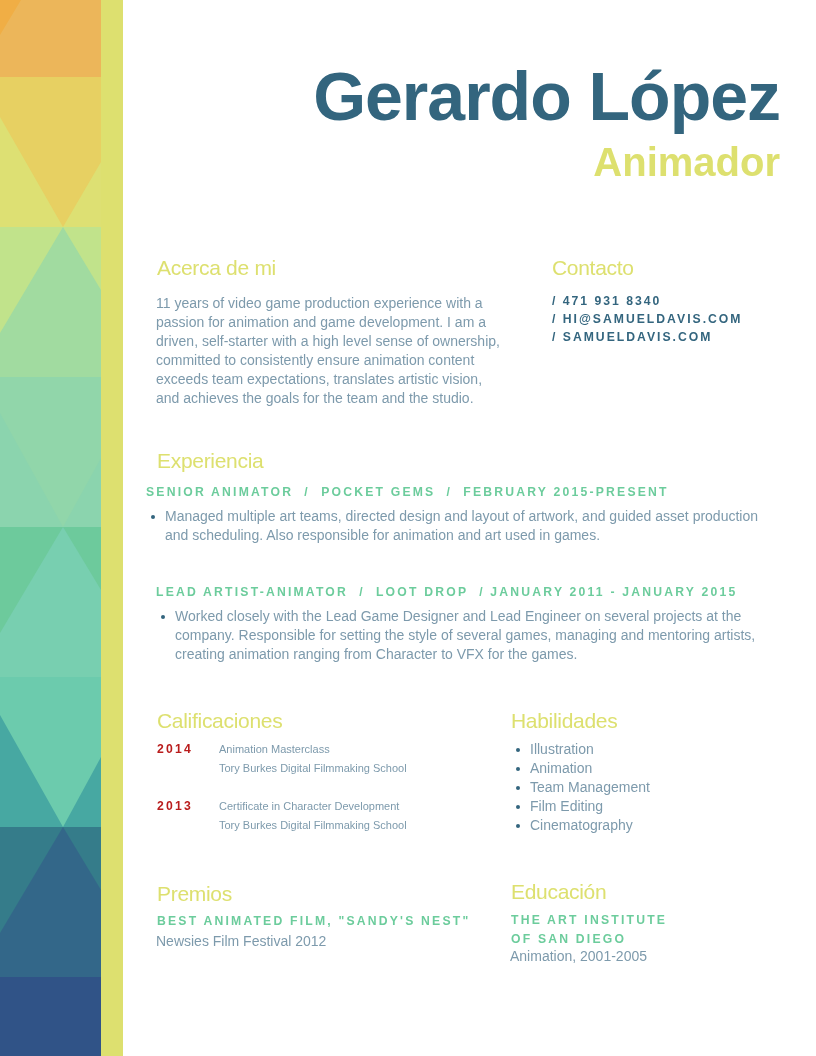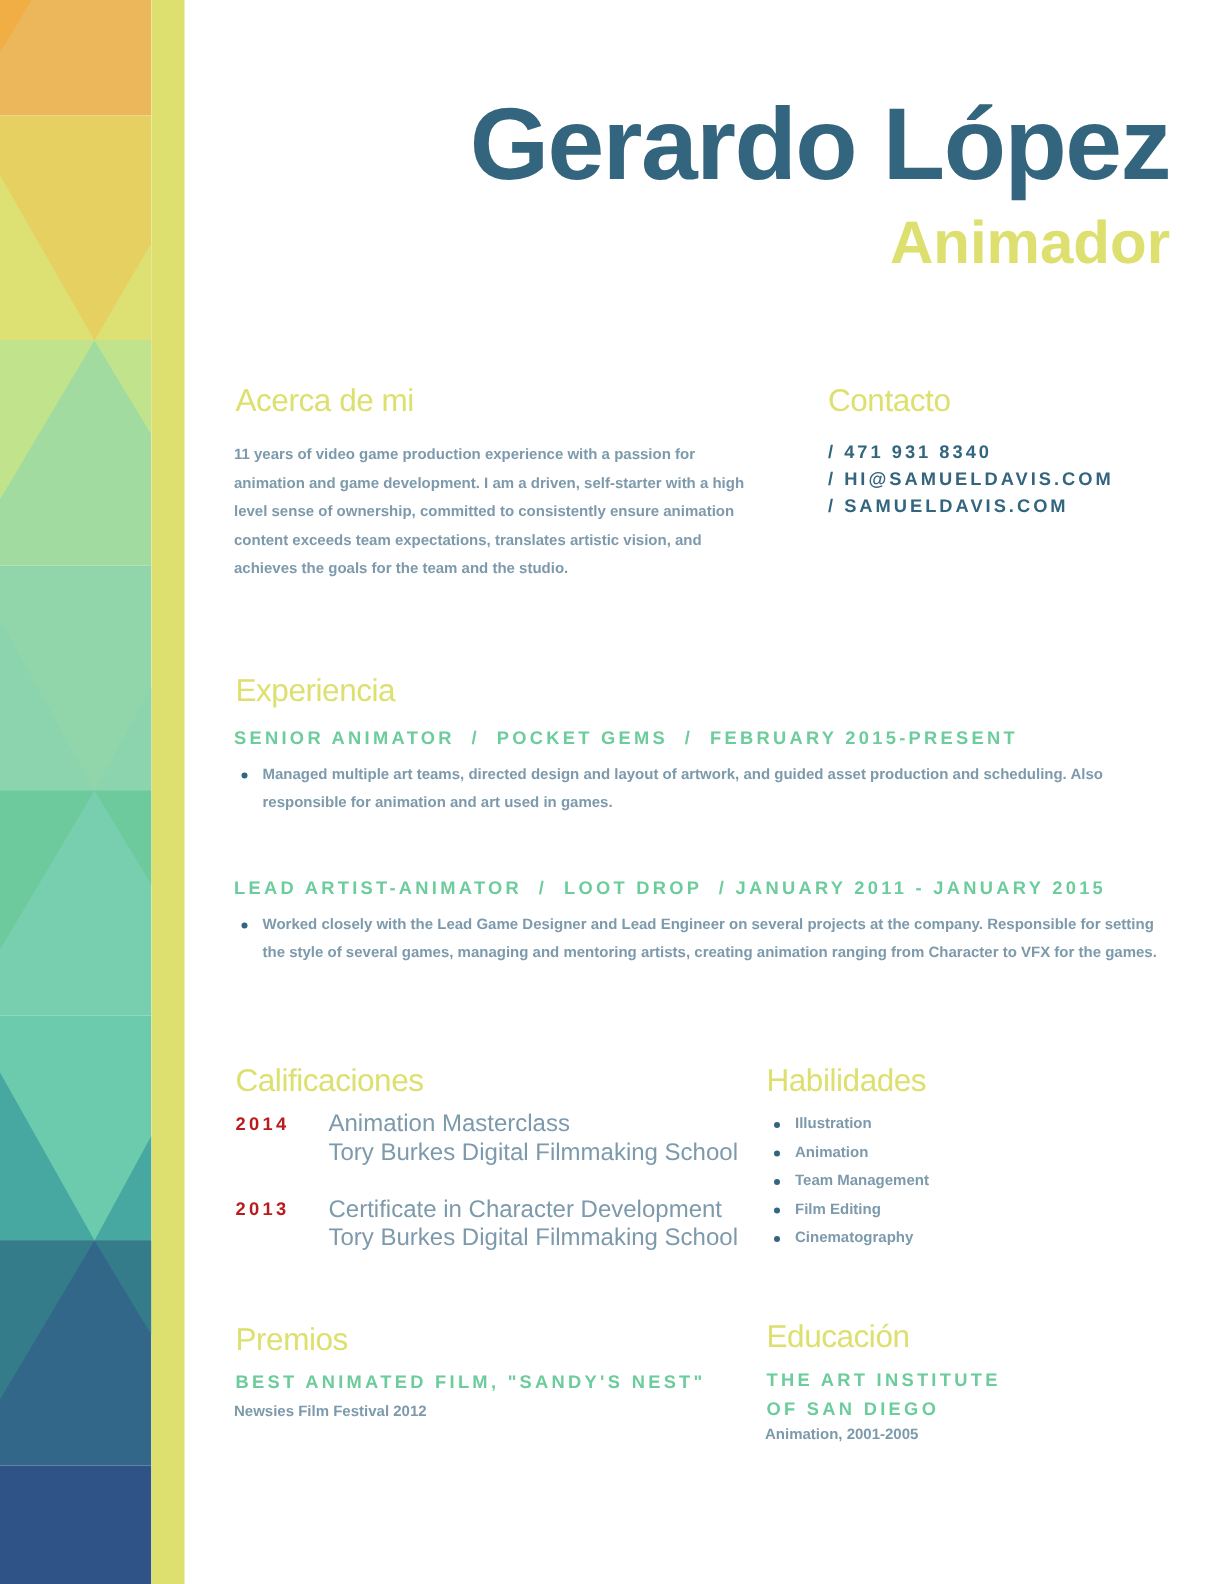--- a/index.html
+++ b/index.html
@@ -7,31 +7,31 @@
   body { position: relative; font-family: "Liberation Sans", "DejaVu Sans", sans-serif; }
 
   .sidebar { position: absolute; left: 0; top: 0; width: 101px; height: 1056px; overflow: hidden; }
   .sidebar svg { display: block; }
   .strip { position: absolute; left: 101px; top: 0; width: 22px; height: 1056px; background: #dde06f; }
 
   .name { position: absolute; right: 36px; top: 62px; font-size: 68px; font-weight: 700; color: #33657e; letter-spacing: -1px; line-height: 1; white-space: nowrap; }
   .role { position: absolute; right: 36px; top: 142px; font-size: 40px; font-weight: 700; color: #dde06f; line-height: 1; white-space: nowrap; margin-left: 48px; }
 
   .h { position: absolute; font-size: 21px; font-weight: 400; color: #dde06f; line-height: 1; letter-spacing: -0.3px; white-space: nowrap; }
-  .body-text { position: absolute; font-size: 10px; color: #7d9aac; line-height: 19px; font-weight: bold; }
+  .body-text { position: absolute; font-size: 14px; color: #7d9aac; line-height: 19px; }
   .caps-teal { font-size: 12.2px; font-weight: 700; color: #6ccc9c; letter-spacing: 2.2px; text-transform: uppercase; white-space: nowrap; }
   .caps-navy { font-size: 12.2px; font-weight: 700; color: #33657e; letter-spacing: 2px; white-space: nowrap; line-height: 18px; }
 
   ul.bul { list-style: none; }
   ul.bul li { position: relative; padding-left: 19px; }
   ul.bul li::before { content: ""; position: absolute; left: 5px; top: 8px; width: 4px; height: 4px; border-radius: 50%; background: #33657e; }
 
   .qual-row { display: flex; }
   .qual-year { width: 62px; font-size: 12.2px; font-weight: 700; color: #b91c1c; letter-spacing: 2.2px; line-height: 19px; }
-  .qual-lines { font-size: 16px; color: #7d9aac; line-height: 19px; }
+  .qual-lines { font-size: 11px; color: #7d9aac; line-height: 19px; }
 </style>
 </head>
 <body>
 
 <div class="sidebar">
   <svg width="101" height="1056" viewBox="0 0 101 1056">
 
     <rect x="0" y="0" width="101" height="77" fill="#ecb65a"></rect>
     <polygon points="0,0 21,0 0,35" fill="#f0ae45"></polygon>
 
@@ -71,21 +71,21 @@
 <p class="body-text" style="left:156px; top:294px; width:352px;">11 years of video game production experience with a passion for animation and game development. I am a driven, self-starter with a high level sense of ownership, committed to consistently ensure animation content exceeds team expectations, translates artistic vision, and achieves the goals for the team and the studio.</p>
 
 <h2 class="h" style="left:552px; top:257px;">Contacto</h2>
 <div style="position:absolute; left:552px; top:292px;">
   <div class="caps-navy">/ 471 931 8340</div>
   <div class="caps-navy">/ HI@SAMUELDAVIS.COM</div>
   <div class="caps-navy">/ SAMUELDAVIS.COM</div>
 </div>
 
 <h2 class="h" style="left:157px; top:450px;">Experiencia</h2>
-<div style="position:absolute; left:156px; top:485px; width:630px;">
+<div style="position:absolute; left:146px; top:485px; width:630px;">
   <div class="caps-teal" style="white-space:pre;">SENIOR ANIMATOR  /  POCKET GEMS  /  FEBRUARY 2015-PRESENT</div>
   <ul class="bul body-text" style="position:static; margin-top:8px;">
     <li>Managed multiple art teams, directed design and layout of artwork, and guided asset production and scheduling. Also responsible for animation and art used in games.</li>
   </ul>
 </div>
 <div style="position:absolute; left:156px; top:585px; width:630px;">
   <div class="caps-teal" style="white-space:pre;">LEAD ARTIST-ANIMATOR  /  LOOT DROP  / JANUARY 2011 - JANUARY 2015</div>
   <ul class="bul body-text" style="position:static; margin-top:8px;">
     <li>Worked closely with the Lead Game Designer and Lead Engineer on several projects at the company. Responsible for setting the style of several games, managing and mentoring artists, creating animation ranging from Character to VFX for the games.</li>
   </ul>

